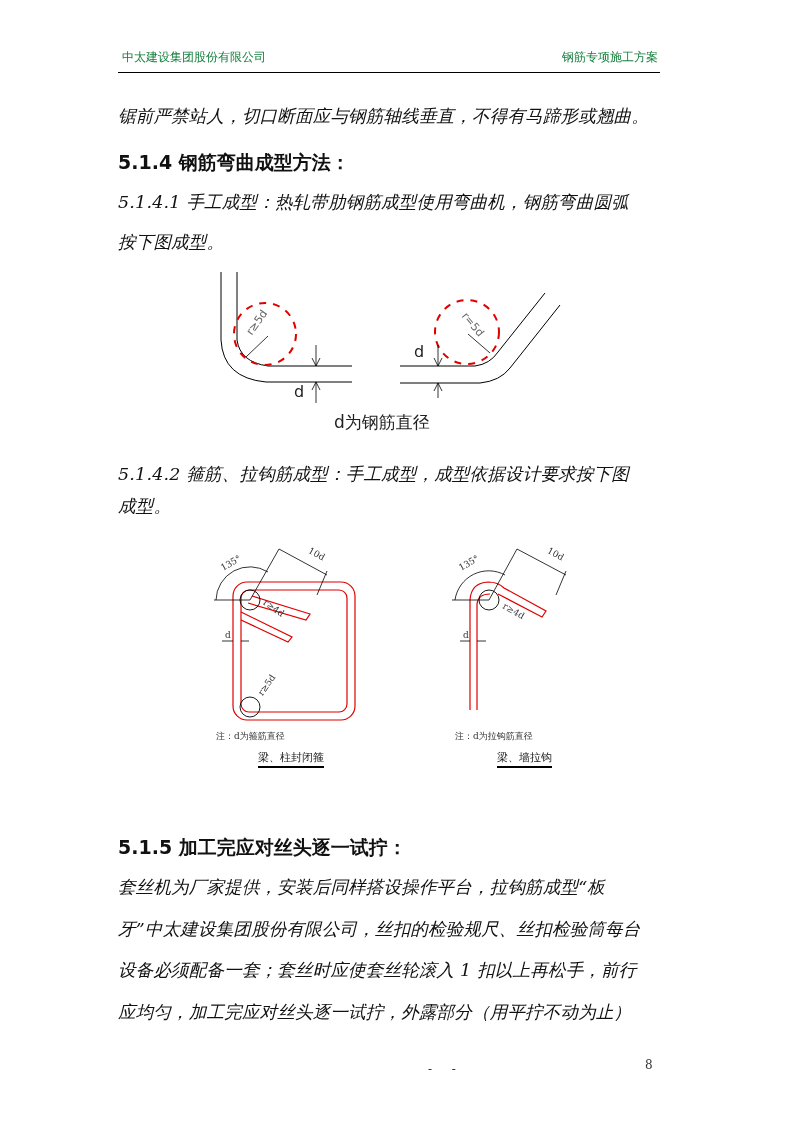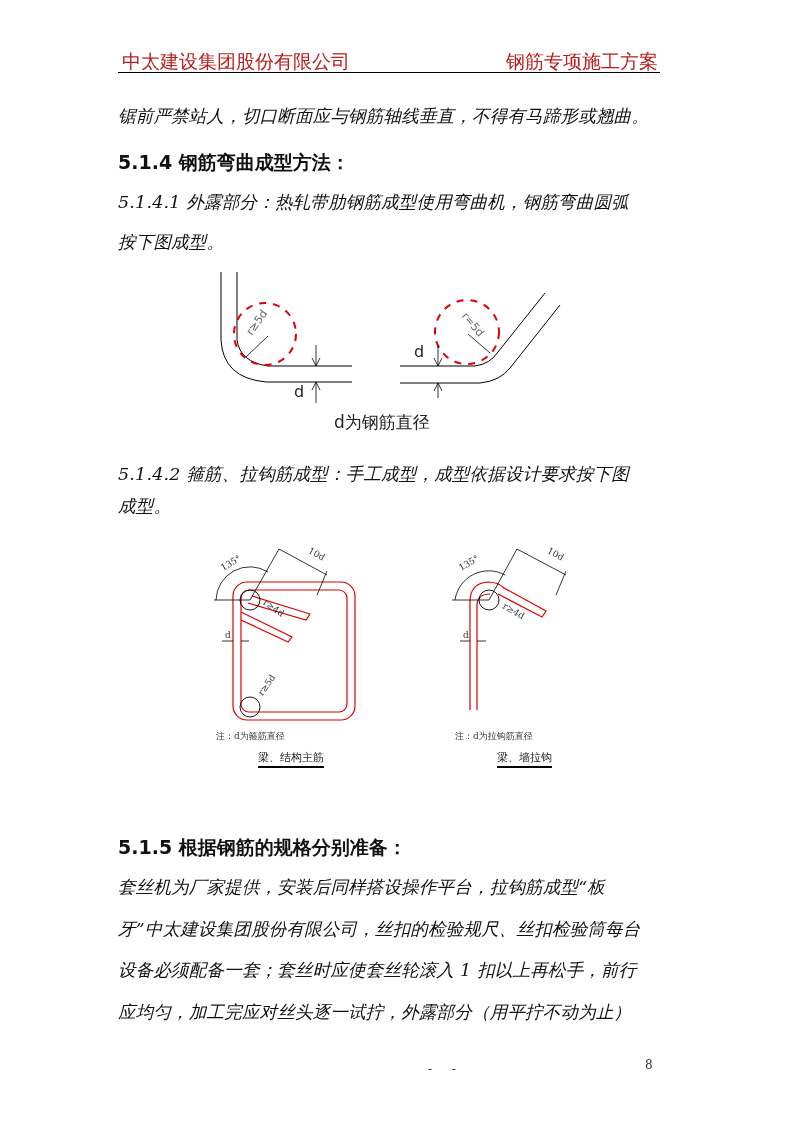--- a/index.html
+++ b/index.html
@@ -1,19 +1,19 @@
 <!DOCTYPE html>
 <html><head>
 <meta charset="utf-8">
 <style>
   html, body { margin:0; padding:0; background:#ffffff; }
   body { width:793px; height:1122px; position:relative; overflow:hidden;
          font-family:"DejaVu Serif", "Liberation Serif", serif; color:#111; }
   .header { position:absolute; left:118px; top:48px; width:542px; height:24px;
-            border-bottom:1.5px solid #000; font-size:19px; color:#b91c1c; }
+            border-bottom:1.5px solid #000; font-size:12px; color:#15803d; }
   .header .left { position:absolute; left:4px; top:1px; }
   .header .right { position:absolute; right:2px; top:1px; }
   .p { position:absolute; left:118px; font-size:17.5px; letter-spacing:0.2px; white-space:nowrap;font-style:italic; }
   .h { position:absolute; left:118px; font-size:19px; font-weight:bold; white-space:nowrap;
        font-family:"DejaVu Sans", "Liberation Sans", sans-serif; }
   svg { position:absolute; overflow:visible; }
   .cap { position:absolute; font-size:17px; font-family:"DejaVu Sans","Liberation Sans",sans-serif; color:#222; }
   .note { position:absolute; font-size:9px; color:#333; }
   .sub { position:absolute; font-size:11px; color:#222; border-bottom:2px solid #000; padding-bottom:1px; }
   .footer-dots { position:absolute; left:428px; top:1062px; font-size:12px; color:#333; letter-spacing:8px; }
@@ -22,21 +22,21 @@
 </head>
 <body>
 
 <div class="header">
   <span class="left">中太建设集团股份有限公司</span>
   <span class="right">钢筋专项施工方案</span>
 </div>
 
 <div class="p" style="top:104px;">锯前严禁站人，切口断面应与钢筋轴线垂直，不得有马蹄形或翘曲。</div>
 <div class="h" style="top:150px;">5.1.4 钢筋弯曲成型方法：</div>
-<div class="p" style="top:190px;">5.1.4.1 外露部分：热轧带肋钢筋成型使用弯曲机，钢筋弯曲圆弧</div>
+<div class="p" style="top:190px;">5.1.4.1 手工成型：热轧带肋钢筋成型使用弯曲机，钢筋弯曲圆弧</div>
 <div class="p" style="top:230px;">按下图成型。</div>
 
 <svg width="793" height="1122" style="left:0;top:0;pointer-events:none;">
 
   <path d="M221,272 L221,340 Q223,378 266,382 L352,382" fill="none" stroke="#000" stroke-width="1"></path>
 
   <path d="M237,272 L237,340 Q240,362 268,366 L352,366" fill="none" stroke="#000" stroke-width="1"></path>
   <circle cx="265" cy="334" r="31" fill="none" stroke="#e00000" stroke-width="2" stroke-dasharray="7,7"></circle>
   <line x1="246" y1="357" x2="268" y2="336" stroke="#000" stroke-width="0.8"></line>
 
@@ -88,29 +88,29 @@
 
 <div class="p" style="top:462px;">5.1.4.2 箍筋、拉钩筋成型：手工成型，成型依据设计要求按下图</div>
 <div class="p" style="top:494px;">成型。</div>
 
 <div class="note" style="left:220px;top:558px;transform:rotate(-30deg);">135°</div>
 <div class="note" style="left:308px;top:549px;transform:rotate(28deg);">10d</div>
 <div class="note" style="left:262px;top:603px;transform:rotate(35deg);">r≥4d</div>
 <div class="note" style="left:255px;top:680px;transform:rotate(-55deg);">r≥5d</div>
 <div class="note" style="left:225px;top:630px;">d</div>
 <div class="note" style="left:216px;top:730px;">注：d为箍筋直径</div>
-<div class="sub" style="left:258px;top:750px;">梁、结构主筋</div>
+<div class="sub" style="left:258px;top:750px;">梁、柱封闭箍</div>
 
 <div class="note" style="left:458px;top:558px;transform:rotate(-30deg);">135°</div>
 <div class="note" style="left:547px;top:549px;transform:rotate(28deg);">10d</div>
 <div class="note" style="left:502px;top:606px;transform:rotate(30deg);">r≥4d</div>
 <div class="note" style="left:463px;top:630px;">d</div>
 <div class="note" style="left:455px;top:730px;">注：d为拉钩筋直径</div>
 <div class="sub" style="left:497px;top:750px;">梁、墙拉钩</div>
 
-<div class="h" style="top:835px;">5.1.5 根据钢筋的规格分别准备：</div>
+<div class="h" style="top:835px;">5.1.5 加工完应对丝头逐一试拧：</div>
 <div class="p" style="top:875px;">套丝机为厂家提供，安装后同样搭设操作平台，拉钩筋成型“板</div>
 <div class="p" style="top:917px;">牙”中太建设集团股份有限公司，丝扣的检验规尺、丝扣检验筒每台</div>
 <div class="p" style="top:958px;">设备必须配备一套；套丝时应使套丝轮滚入 1 扣以上再松手，前行</div>
 <div class="p" style="top:1000px;">应均匀，加工完应对丝头逐一试拧，外露部分（用平拧不动为止）</div>
 
 <div class="footer-dots">- -</div>
 <div class="page-num">8</div>
 
 </body></html>

